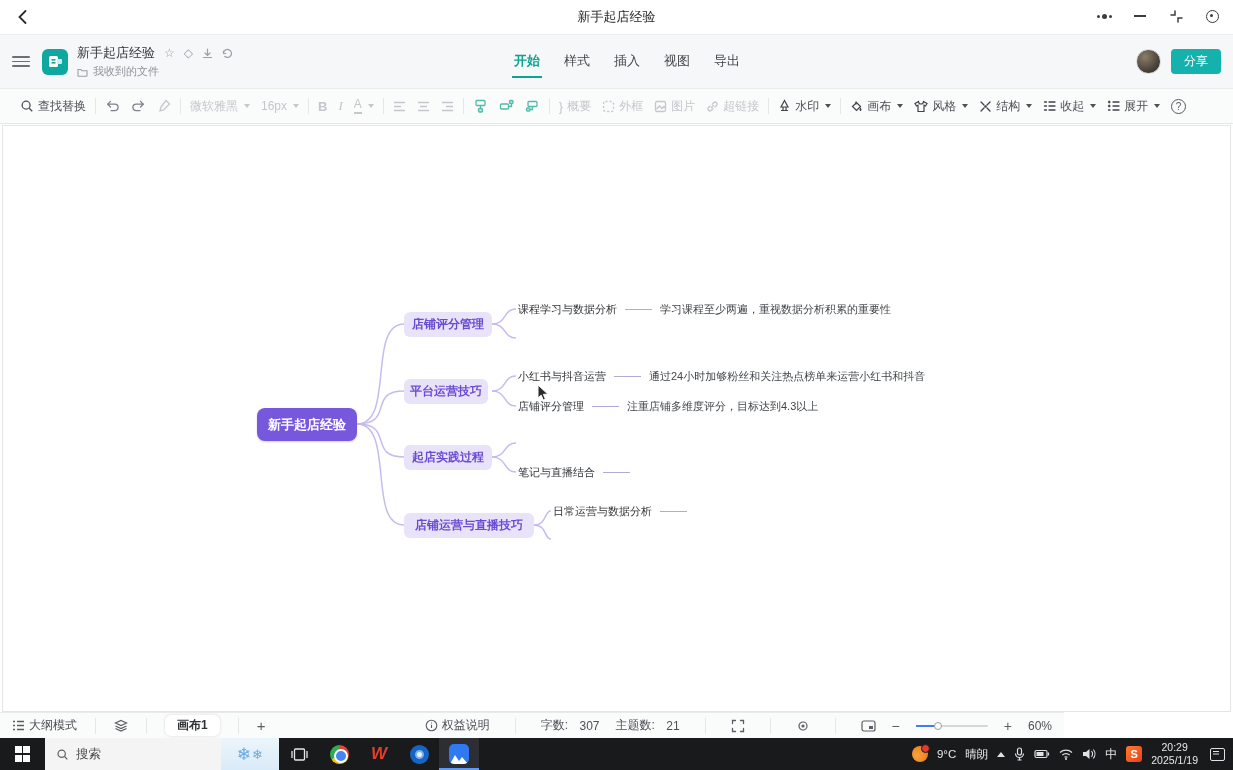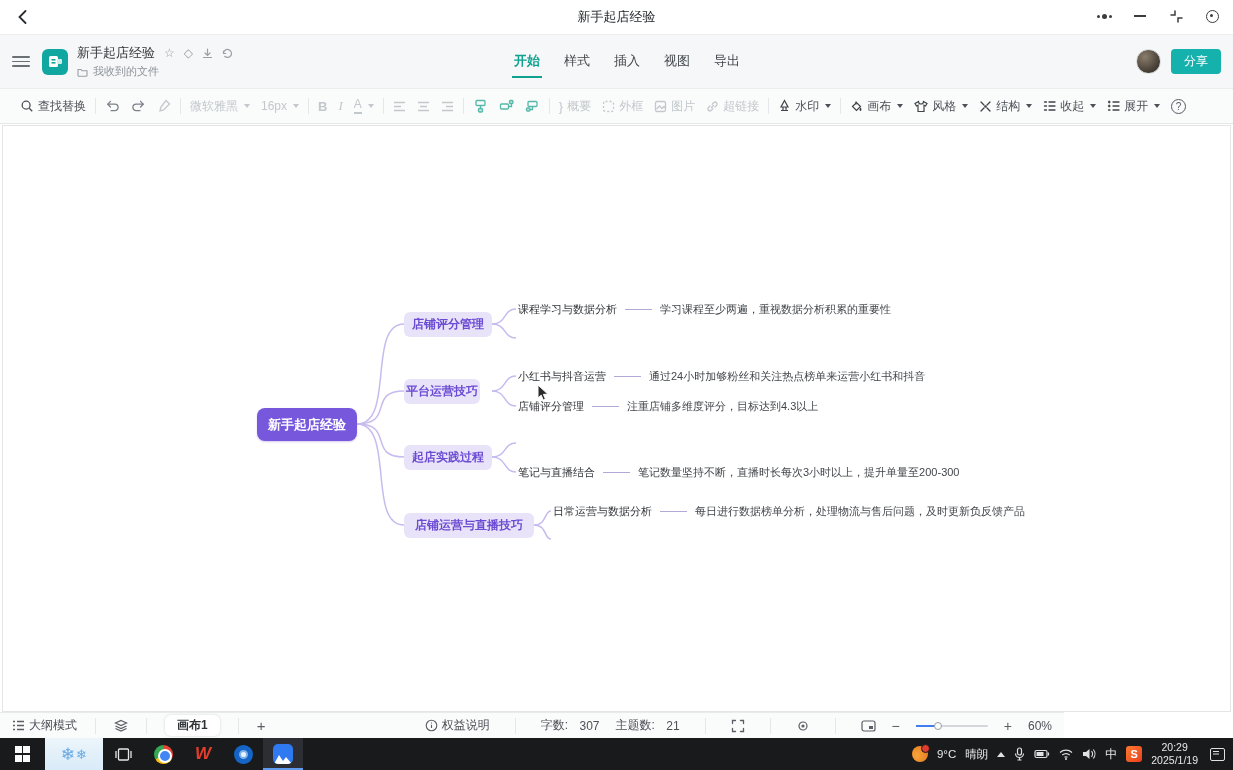--- a/index.html
+++ b/index.html
@@ -365,21 +365,21 @@
       <path d="M489,331 C504,331 500,317 513,317"></path>
       <path d="M489,331 C504,331 500,346 513,346"></path>
       <path d="M531,399 C544,399 541,385 548,385"></path>
       <path d="M531,399 C544,399 541,413 548,413"></path>
     </g>
   </svg>
 
   <div class="root-node">新手起店经验</div>
 
   <div class="branch-node" style="left:401px;top:186px;width:88px;">店铺评分管理</div>
-  <div class="branch-node" style="left:401px;top:253px;width:76px;">平台运营技巧</div>
+  <div class="branch-node" style="left:401px;top:253px;width:84px;">平台运营技巧</div>
   <div class="branch-node" style="left:401px;top:319px;width:88px;">起店实践过程</div>
   <div class="branch-node" style="left:401px;top:387px;width:130px;">店铺运营与直播技巧</div>
 
   <div class="child-row" style="left:515px;top:174px;">
     <span class="topic">课程学习与数据分析</span>
     <span class="tieline"></span>
     <span class="desc">学习课程至少两遍，重视数据分析积累的重要性</span>
   </div>
   <div class="child-row" style="left:515px;top:241px;">
     <span class="topic">小红书与抖音运营</span>
@@ -387,26 +387,24 @@
     <span class="desc">通过24小时加够粉丝和关注热点榜单来运营小红书和抖音</span>
   </div>
   <div class="child-row" style="left:515px;top:271px;">
     <span class="topic">店铺评分管理</span>
     <span class="tieline"></span>
     <span class="desc">注重店铺多维度评分，目标达到4.3以上</span>
   </div>
   <div class="child-row" style="left:515px;top:337px;">
     <span class="topic">笔记与直播结合</span>
     <span class="tieline"></span>
-    <span class="desc">笔记数量坚持不断，直播时长每次3小时以上，提升单量至200-300</span>
   </div>
   <div class="child-row" style="left:550px;top:376px;">
     <span class="topic">日常运营与数据分析</span>
     <span class="tieline"></span>
-    <span class="desc">每日进行数据榜单分析，处理物流与售后问题，及时更新负反馈产品</span>
   </div>
 
   <svg class="cursor-arrow" width="14" height="18" viewBox="0 0 14 18">
     <path d="M1 1l0 13 3.2-2.8 2 4.8 2.2-1-2-4.6 4.4-.3z" fill="#2b2b2b" stroke="#fff" stroke-width="1"></path>
   </svg>
 </div>
 
 <div class="statusbar">
   <div class="sgroup">
     <div class="titem">
@@ -475,20 +473,27 @@
 
 <div class="taskbar">
   <div class="start-btn">
     <span class="winlogo">
         <i></i>
         <i></i>
         <i></i>
         <i></i>
       </span>
   </div>
+  <div class="search-box">
+    <svg class="ic" width="13" height="13" viewBox="0 0 16 16" stroke="#5f6368" stroke-width="1.5" fill="none">
+        <circle cx="7" cy="7" r="4.5"></circle>
+        <path d="M10.5 10.5L14 14"></path>
+      </svg>
+    <span>搜索</span>
+  </div>
   <div class="snow-widget">
     <span class="big">❄</span>
       <span>❄</span>
   </div>
   <div class="task-apps">
     <div class="tapp">
       <svg class="ic" width="17" height="15" viewBox="0 0 17 15" stroke="#e6e8ea" stroke-width="1.3" fill="none">
           <rect x="3.5" y="2" width="10" height="11" rx="1"></rect>
           <path d="M1 4v7M16 4v7"></path>
         </svg>

